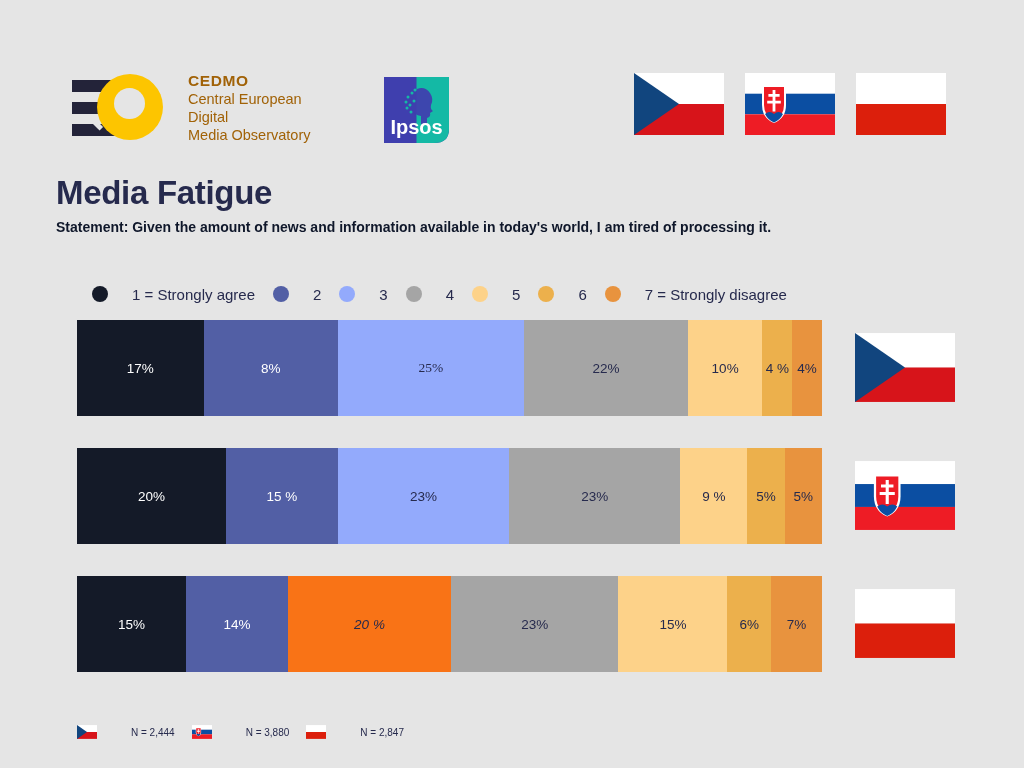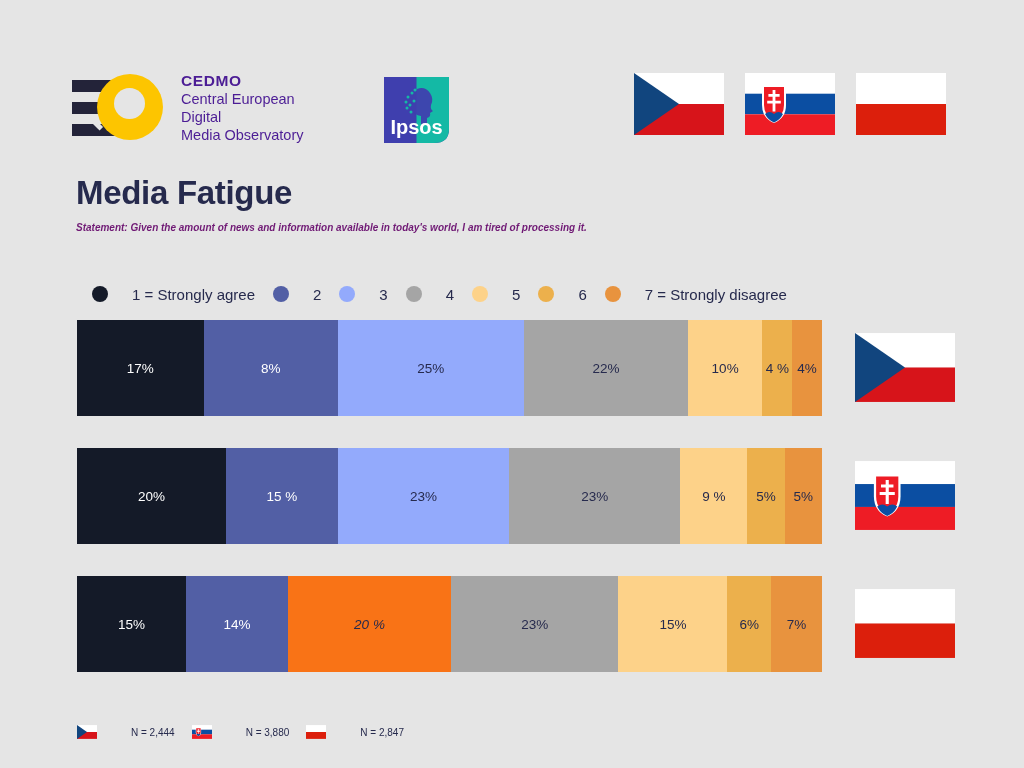--- a/index.html
+++ b/index.html
@@ -23,39 +23,39 @@
     border-radius: 50%; background: #fdc500;
   }
   .cedmo-ring::after {
     content: ""; position: absolute; left: 17px; top: 14px;
     width: 31px; height: 31px; border-radius: 50%; background: #e5e5e5;
   }
   .cedmo-handle {
     position: absolute; left: 18px; top: 41px; width: 16px; height: 5px;
     background: #e5e5e5; transform: rotate(45deg); transform-origin: left center;
   }
-  .cedmo-text { margin-left: 17px; color: #4c1d95; }
+  .cedmo-text { margin-left: 24px; color: #a16207; }
   .cedmo-title { font-size: 15.5px; font-weight: bold; letter-spacing: .6px; line-height: 19px; }
   .cedmo-sub { font-size: 14.5px; line-height: 18px; }
 
   .ipsos-logo { position: absolute; left: 384px; top: 77px; width: 65px; height: 66px; }
   .ipsos-logo svg { display: block; }
 
   .header-flags { position: absolute; left: 634px; top: 73px; width: 326px; height: 68px; }
   .flag { position: relative; overflow: hidden; background: #fff; }
 
   
-  .title-block { position: absolute; left: 76px; top: 173px; width: 880px; }
+  .title-block { position: absolute; left: 56px; top: 173px; width: 880px; }
   .main-title {
     font-size: 33px; font-weight: bold; color: #262a4d;
     letter-spacing: -.3px; line-height: 40px;
   }
   .statement {
-    margin-top: 5px; font-size: 10px; font-weight: bold; color: #701a75;
-    line-height: 19px; width: 855px; font-style: italic;
+    margin-top: 5px; font-size: 14px; font-weight: bold; color: #0f172a;
+    line-height: 19px; width: 855px;
   }
 
   
   .legend { position: absolute; left: 92px; top: 282px; display: flex; align-items: center; height: 24px; }
   .legend-item { display: flex; align-items: center; margin-right: 18px; }
   .legend-dot { width: 16px; height: 16px; border-radius: 50%; flex: 0 0 16px; }
   .legend-label { margin-left: 24px; font-size: 15px; color: #262a4d; white-space: nowrap; }
 
   
   .chart { position: absolute; left: 0; top: 320px; width: 1024px; }
@@ -183,21 +183,21 @@
   <div class="chart" id="chart">
       <div class="bar-row">
         <div class="bar" style="width: 745px;">
           <div class="seg" style="width: 126.65px; background: rgb(20, 26, 40);">
             <span class="seg-label" style="color: rgb(255, 255, 255);">17%</span>
           </div>
           <div class="seg" style="width: 134.1px; background: rgb(82, 95, 165);">
             <span class="seg-label" style="color: rgb(255, 255, 255);">8%</span>
           </div>
           <div class="seg" style="width: 186.25px; background: rgb(147, 170, 252);">
-            <span class="seg-label" style="color: rgb(38, 42, 77);">25%</span>
+            <span class="seg-label" style="color: rgb(38, 42, 77); font-family: Liberation Serif, serif;">25%</span>
           </div>
           <div class="seg" style="width: 163.9px; background: rgb(165, 165, 165);">
             <span class="seg-label" style="color: rgb(38, 42, 77);">22%</span>
           </div>
           <div class="seg" style="width: 74.5px; background: rgb(253, 210, 137);">
             <span class="seg-label" style="color: rgb(38, 42, 77);">10%</span>
           </div>
           <div class="seg" style="width: 29.8px; background: rgb(236, 176, 76);">
             <span class="seg-label" style="color: rgb(38, 42, 77);">4 %</span>
           </div>

